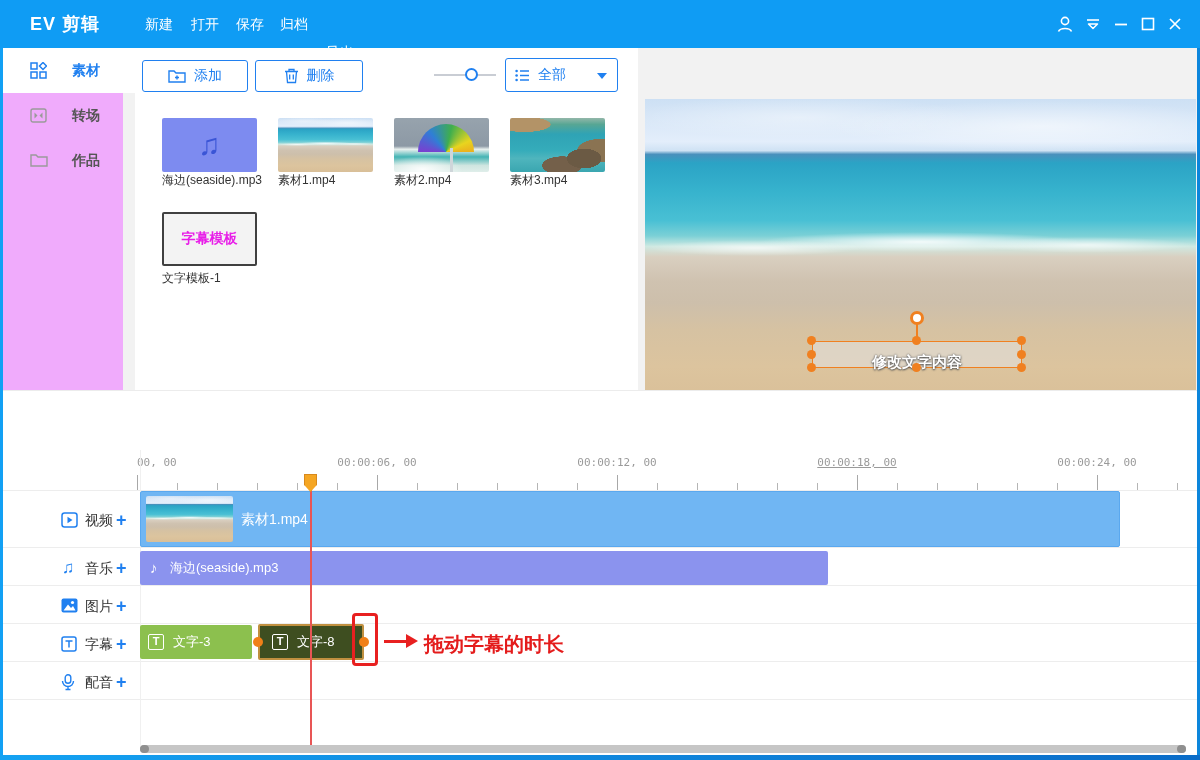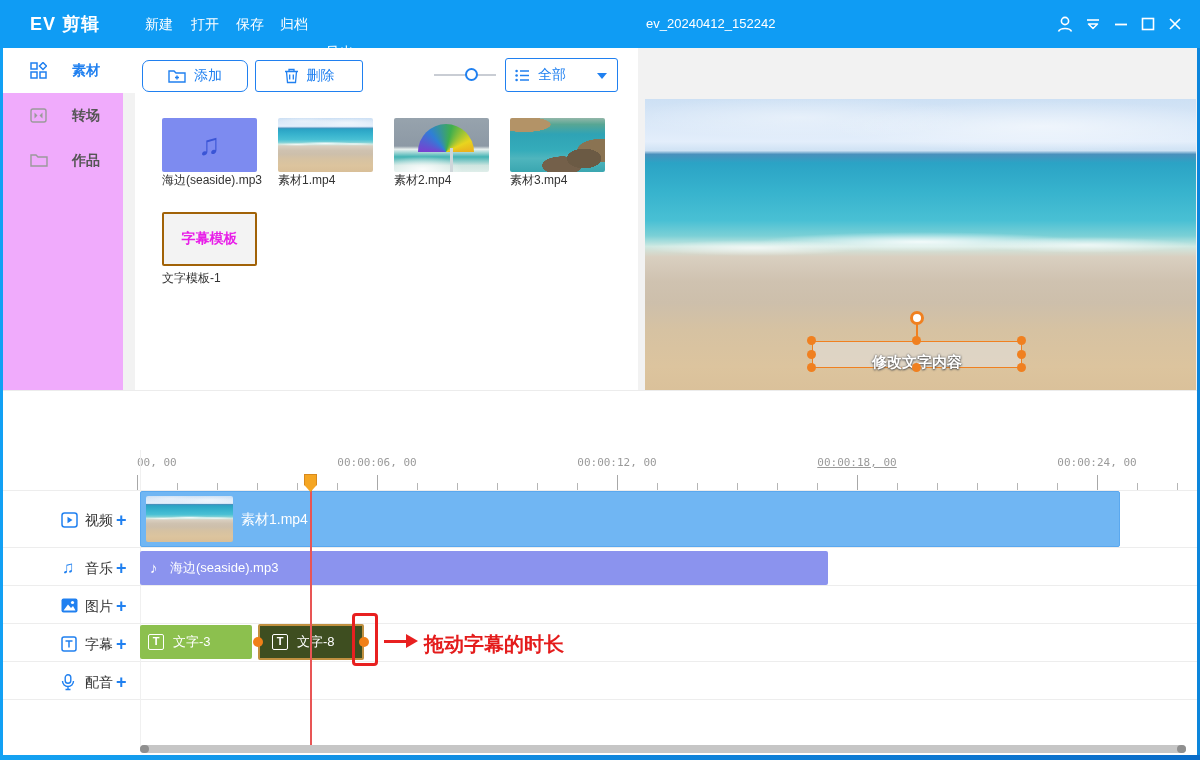--- a/index.html
+++ b/index.html
@@ -46,21 +46,21 @@
     radial-gradient(60% 35% at 30% 95%, rgba(255,255,255,.9), transparent 70%),
     linear-gradient(180deg,#97a3ad 0%, #8d99a5 52%, #e9f0ee 58%, #44b4b4 72%, #cfe5e0 88%, #dfeeea 100%); }
   .umb { position:absolute; left:24px; top:6px; width:56px; height:28px; border-radius:56px 56px 0 0; background:conic-gradient(from 270deg at 50% 100%, #7a3fd0, #2f7fd6, #3fae4e, #e8d51f, #ef8b1c, #e03428, #c22663, #8c2fb8); }
   .umb-pole { position:absolute; left:56px; top:30px; width:3px; height:24px; background:#cfd6da; }
   .tile-rocks { background:
     radial-gradient(30% 30% at 78% 75%, #6b5a44 0 60%, transparent 61%),
     radial-gradient(35% 28% at 55% 88%, #74604a 0 60%, transparent 61%),
     radial-gradient(40% 35% at 95% 60%, #8a7352 0 60%, transparent 61%),
     radial-gradient(50% 25% at 15% 12%, #b39367 0 55%, transparent 56%),
     linear-gradient(180deg,#93b7a9 0%, #57a694 12%, #2fa3b5 30%, #35acba 60%, #4fb5bd 75%, #3aa6b0 100%); }
-  .tile-template { background:#f3f3f3; border:2px solid #a16207; display:flex; align-items:center; justify-content:center; }
+  .tile-template { background:#f3f3f3; border:2px solid #404040; display:flex; align-items:center; justify-content:center; }
   .tile-template .t-text { color:#e81ee8; font-size:14px; font-weight:bold; }
 
   
   .preview { position:absolute; left:645px; top:51px; width:551px; height:339px; }
   .video-area { position:absolute; left:0; top:0; width:551px; height:304px; }
   .overlay-box { position:absolute; left:167px; top:242px; width:210px; height:27px; background:rgba(225,225,225,.55); border:1px solid #f08020; display:flex; align-items:center; justify-content:center; }
   .overlay-box .ov-text { color:#fff; font-size:15px; font-weight:bold; text-shadow:0 0 2px #555, 0 1px 2px #555;margin-top:15px; }
   .handle { position:absolute; width:9px; height:9px; border-radius:50%; background:#f08020; }
   .rot-stem { position:absolute; left:271px; top:225px; width:2px; height:17px; background:#f08020; }
   .rot-handle { position:absolute; left:265px; top:212px; width:14px; height:14px; border:3px solid #f08020; border-radius:50%; background:#fff; }
@@ -118,21 +118,20 @@
 
 <div class="window">
 
   <div class="topbar">
     <div class="logo">EV 剪辑</div>
     <div class="menu-item" style="left:145px;">新建</div>
     <div class="menu-item" style="left:191px;">打开</div>
     <div class="menu-item" style="left:236px;">保存</div>
     <div class="menu-item" style="left:280px;">归档</div>
     <div class="menu-item" style="left:326px;margin-top:28px;">导出</div>
-    <div class="win-title">ev_20240412_152242</div>
     <div class="winbtn" style="left:1054px;">
       <svg width="20" height="20" viewBox="0 0 20 20">
           <circle cx="10" cy="7" r="3.6" fill="none" stroke="#fff" stroke-width="1.6"></circle>
           <path d="M3.5 17.5 c1.5-4 11.5-4 13 0" fill="none" stroke="#fff" stroke-width="1.6"></path>
         </svg>
     </div>
     <div class="winbtn" style="left:1082px;">
       <svg width="18" height="16" viewBox="0 0 18 16">
           <path d="M3 4 h12" stroke="#fff" stroke-width="1.6" fill="none"></path>
           <path d="M4.5 8 L9 12.5 L13.5 8 Z" fill="none" stroke="#fff" stroke-width="1.5" stroke-linejoin="round"></path>
@@ -182,21 +181,21 @@
         <span class="s-icon">
           <svg width="18" height="16" viewBox="0 0 18 16">
               <path d="M1 3 h5 l2 2 h9 v9 h-16 z" fill="none" stroke="#9a9a9a" stroke-width="1.4"></path>
             </svg>
         </span>
         <span class="s-label">作品</span>
       </div>
     </div>
 
     <div class="materials">
-      <div class="mbtn" style="left:7px; width:106px;border-radius:7px;">
+      <div class="mbtn" style="left:7px; width:106px;">
         <span>
           <svg width="18" height="16" viewBox="0 0 18 16">
               <path d="M1 3 h5 l2 2 h9 v9 h-16 z" fill="none" stroke="#2080f0" stroke-width="1.4"></path>
               <path d="M9 7.5 v4 M7 9.5 h4" stroke="#2080f0" stroke-width="1.4"></path>
             </svg>
         </span>
         <span>添加</span>
       </div>
       <div class="mbtn" style="left:120px; width:108px;">
         <span>

